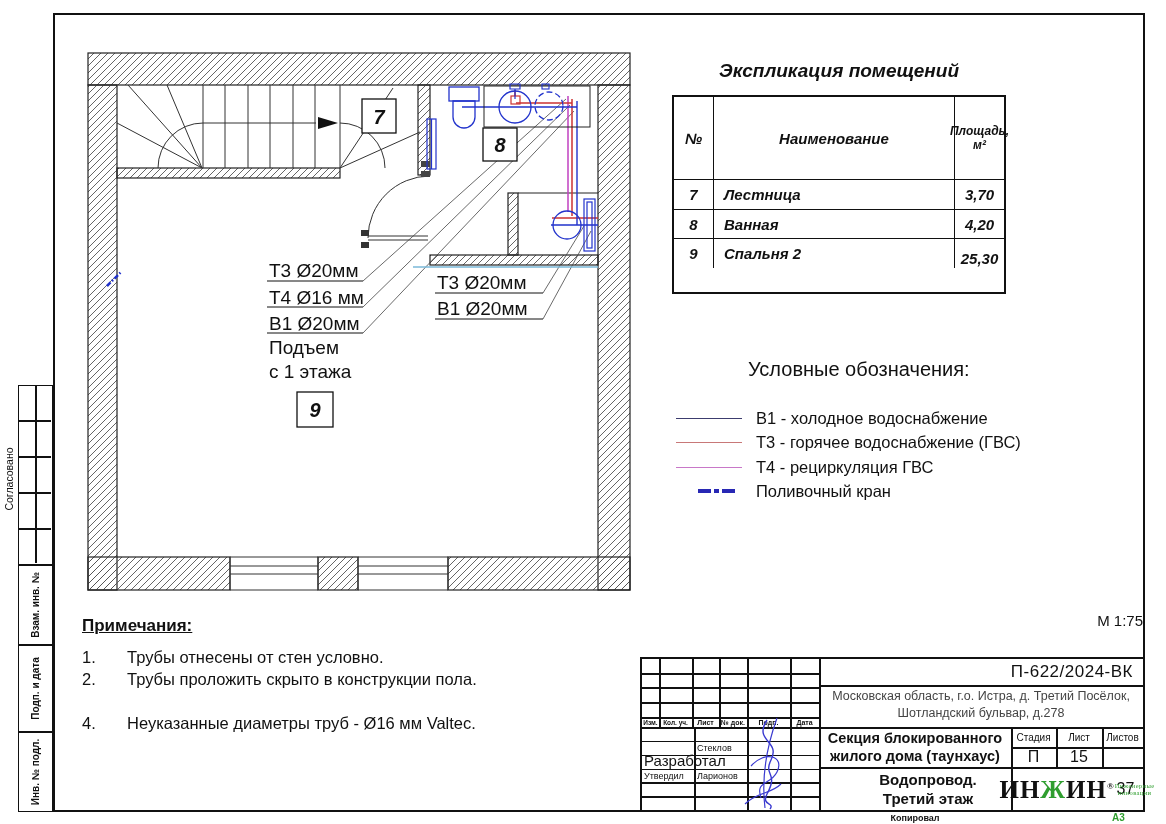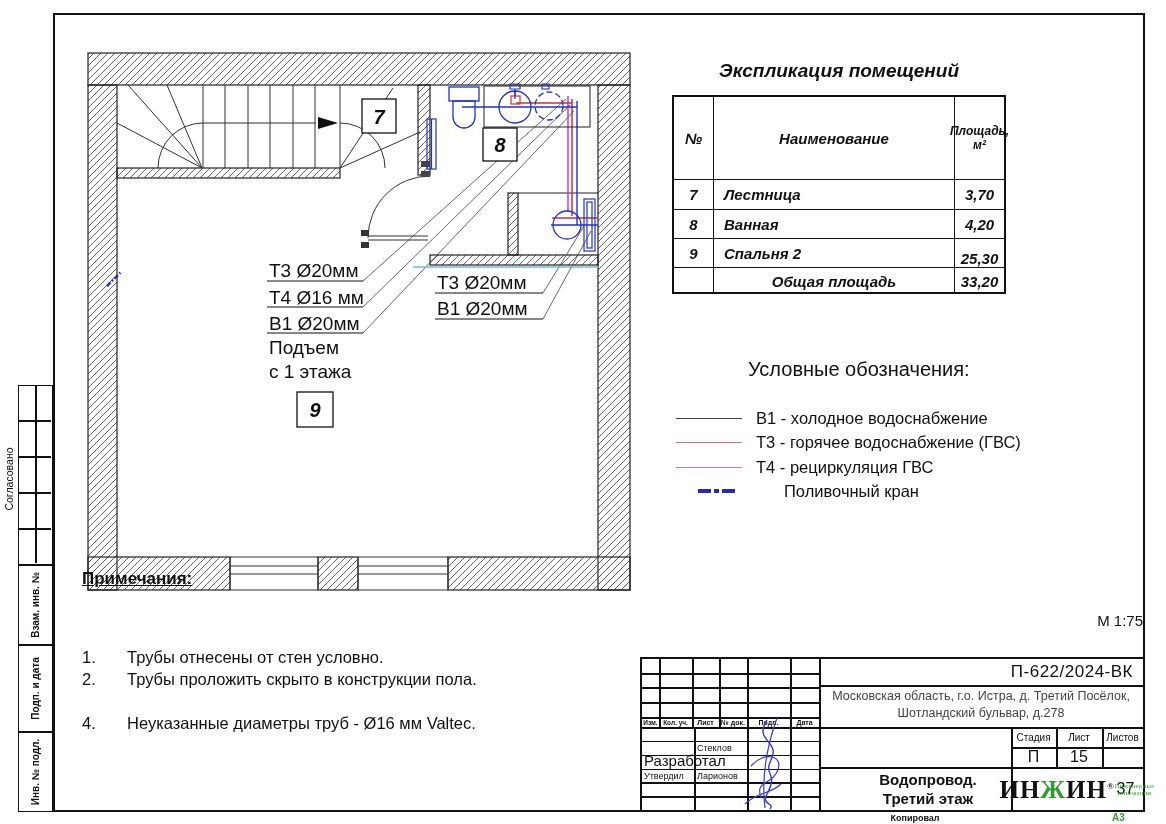--- a/index.html
+++ b/index.html
@@ -186,52 +186,47 @@
     <div class="row" style="height:29px;">
       <div class="c center" style="width:40px;">8</div>
       <div class="c name" style="width:241px;">Ванная</div>
       <div class="c center" style="width:49px;">4,20</div>
     </div>
     <div class="row" style="height:29px;">
       <div class="c center" style="width:40px;">9</div>
       <div class="c name" style="width:241px;">Спальня 2</div>
       <div class="c center" style="width:49px;margin-top:10px;">25,30</div>
     </div>
-    <div class="row" style="height:26px;">
-      <div class="c center" style="width:40px;"></div>
-      <div class="c center" style="width:241px;justify-content:center;">Общая площадь</div>
-      <div class="c center" style="width:49px;">33,20</div>
-    </div>
   </div>
 
   <div class="abs lg-title" style="left:748px;top:358px;">Условные обозначения:</div>
   <div class="lg-item" style="left:676px;top:408px;">
     <div class="lg-line" style="border-color:#3c3c6e;"></div>
     <div class="lg-text">В1 - холодное водоснабжение</div>
   </div>
   <div class="lg-item" style="left:676px;top:432px;">
     <div class="lg-line" style="border-color:#c87878;"></div>
     <div class="lg-text">Т3 - горячее водоснабжение (ГВС)</div>
   </div>
   <div class="lg-item" style="left:676px;top:457px;">
     <div class="lg-line" style="border-color:#c878c8;"></div>
     <div class="lg-text">Т4 - рециркуляция ГВС</div>
   </div>
-  <div class="lg-item" style="left:676px;top:481px;gap:28px;">
+  <div class="lg-item" style="left:676px;top:481px;">
     <div class="lg-dash">
       <i style="width:13px;"></i>
         <i style="width:5px;"></i>
         <i style="width:13px;margin-right:0;"></i>
     </div>
     <div class="lg-text">Поливочный кран</div>
   </div>
 
   <div class="abs" style="left:1055px;top:612px;width:88px;text-align:right;font-size:15px;">М 1:75</div>
 
-  <div class="abs note-title" style="left:82px;top:569px;">Примечания:</div>
+  <div class="abs note-title" style="left:82px;top:616px;">Примечания:</div>
   <div class="note-row" style="left:82px;top:648px;">
     <span class="note-num">1.</span><span>Трубы отнесены от стен условно.</span>
   </div>
   <div class="note-row" style="left:82px;top:670px;">
     <span class="note-num">2.</span><span>Трубы проложить скрыто в конструкции пола.</span>
   </div>
   <div class="note-row" style="left:82px;top:714px;">
     <span class="note-num">4.</span><span>Неуказанные диаметры труб - Ø16 мм Valtec.</span>
   </div>
 
@@ -277,20 +272,24 @@
     <svg class="abs" style="left:95px;top:55px;" width="60" height="96" viewBox="0 0 60 96">
       <path d="M30,6 C16,28 44,26 34,46 C26,62 42,58 30,80 C24,92 38,88 33,95" stroke="#3a3ad0" stroke-width="1.4" fill="none"></path>
       <path d="M14,52 C28,36 48,42 40,58 C33,72 18,66 24,84 M40,4 C30,32 24,62 28,94 M8,90 C20,78 34,80 44,70" stroke="#3a3ad0" stroke-width="1.2" fill="none"></path>
     </svg>
 
     <div class="tbt" style="left:177px;top:0;width:324px;height:26px;line-height:26px;text-align:right;padding-right:10px;font-size:17px;letter-spacing:.5px;">П-622/2024-ВК</div>
     <div class="tbt" style="left:177px;top:29px;width:324px;height:38px;text-align:center;font-size:12.5px;line-height:17px;color:#444;">
       <div>Московская область, г.о. Истра, д. Третий Посёлок,</div>
       <div>Шотландский бульвар, д.278</div>
     </div>
+    <div class="tbt" style="left:177px;top:70px;width:192px;height:36px;text-align:center;font-size:14.5px;font-weight:bold;line-height:18px;">
+      <div>Секция блокированного</div>
+      <div>жилого дома (таунхаус)</div>
+    </div>
     <div class="tbt cell" style="left:369px;top:68px;width:45px;height:20px;font-size:10px;">Стадия</div>
     <div class="tbt cell" style="left:414px;top:68px;width:46px;height:20px;font-size:10px;">Лист</div>
     <div class="tbt cell" style="left:460px;top:68px;width:41px;height:20px;font-size:10px;">Листов</div>
     <div class="tbt cell" style="left:369px;top:88px;width:45px;height:20px;font-size:16px;">П</div>
     <div class="tbt cell" style="left:414px;top:88px;width:46px;height:20px;font-size:16px;">15</div>
     <div class="tbt cell" style="left:460px;top:88px;width:47px;height:20px;font-size:16px;margin-top:32px;">37</div>
     <div class="tbt" style="left:190px;top:111px;width:192px;height:40px;text-align:center;font-size:15px;font-weight:bold;line-height:19px;">
       <div>Водопровод.</div>
       <div>Третий этаж</div>
     </div>

